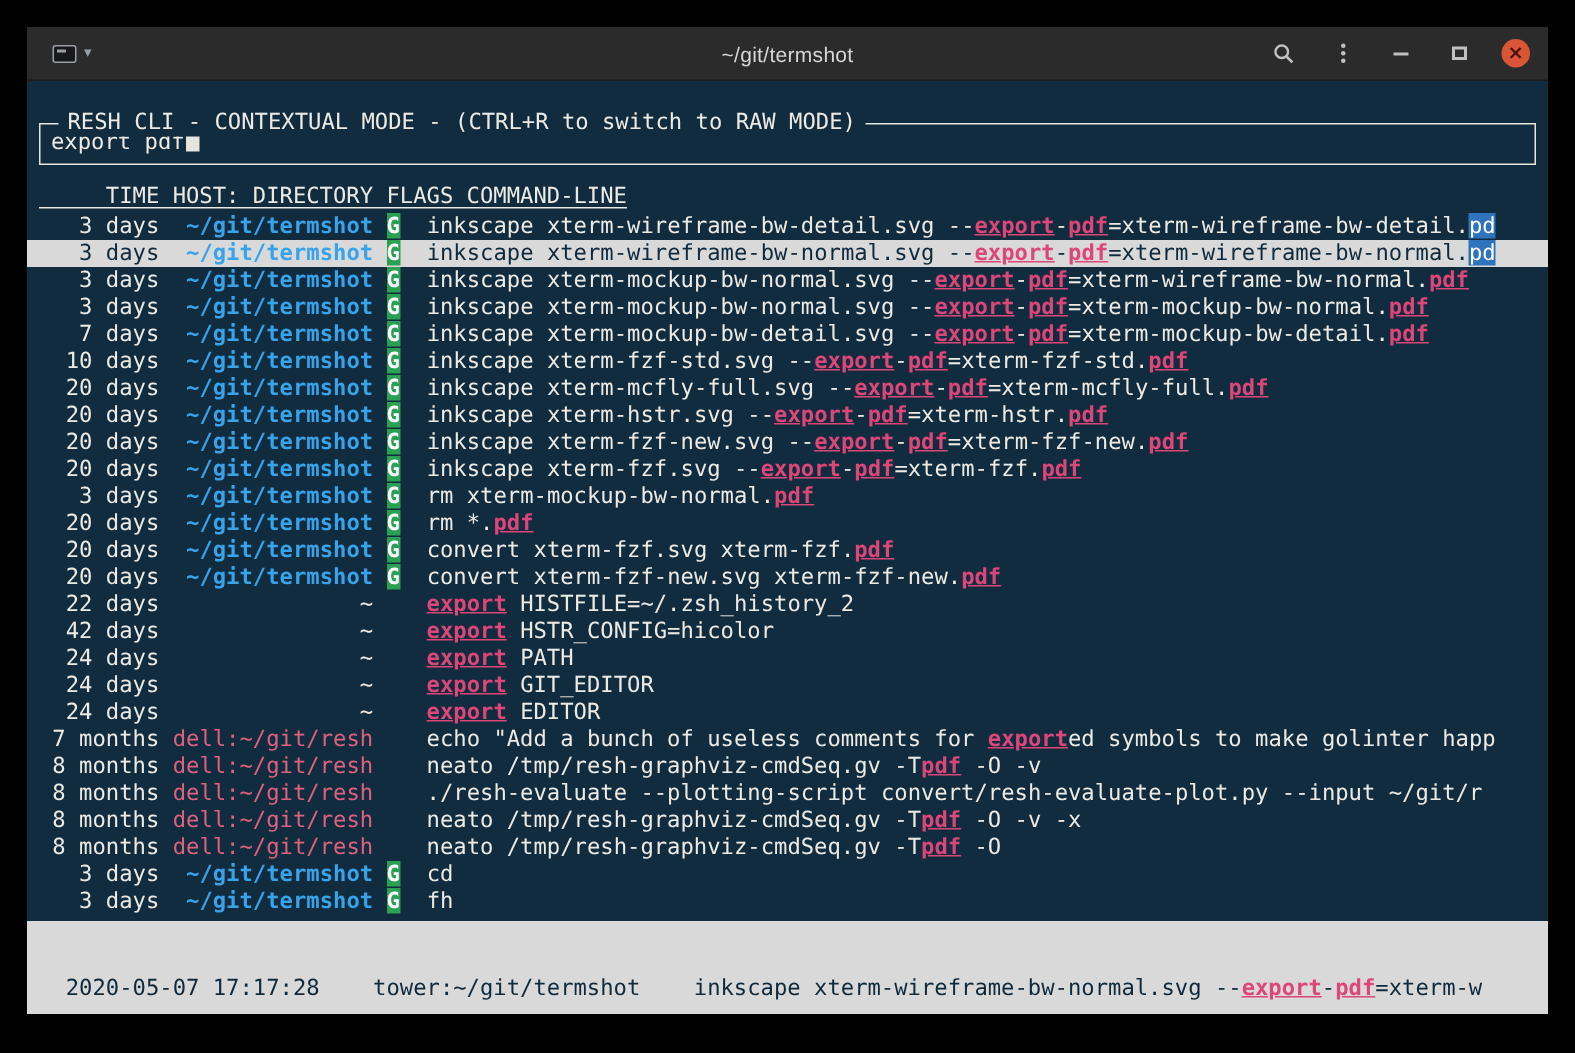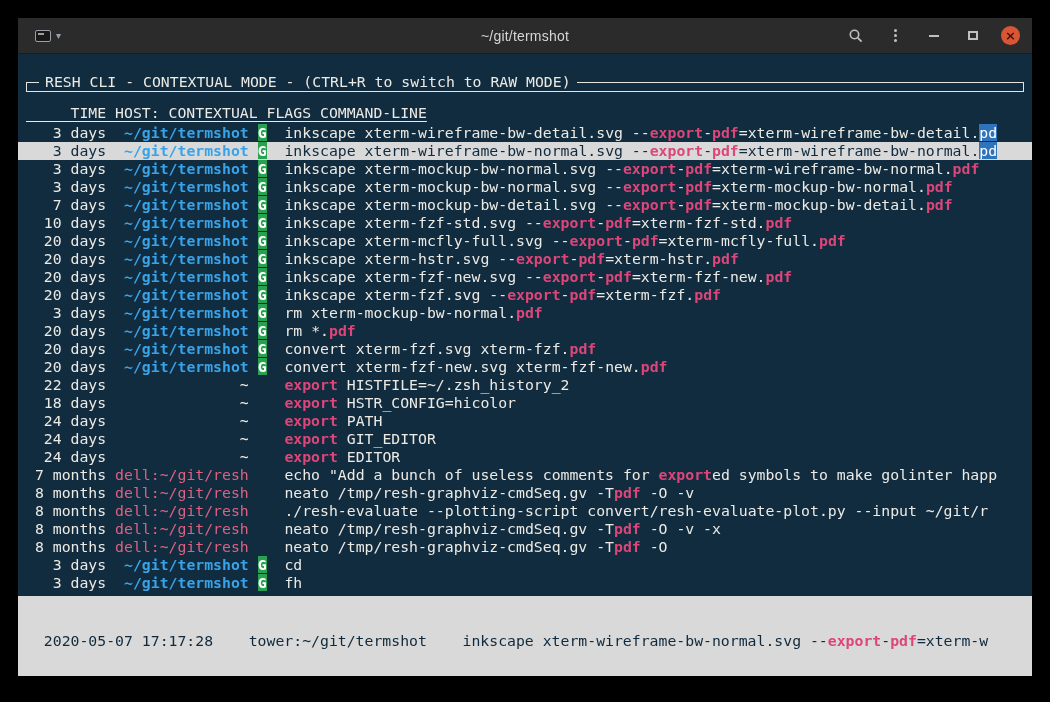--- a/index.html
+++ b/index.html
@@ -40,21 +40,21 @@
                padding:0 6px; white-space:pre; }
   .query-line { white-space:pre; }
   .cursor { display:inline-block; width:9px; height:15px; background:#e6e4de; vertical-align:-2px; margin-left:1px; }
 
   .hdr { white-space:pre; text-decoration:underline; text-underline-offset:3px; margin-bottom:2px; }
 
   .hrow { white-space:pre; height:18px; margin:0 -8px; padding:0 8px; }
   .hrow .h.blue { color:var(--accent_blue,#38a3e8); font-weight:bold; }
   .hrow .h.red  { color:var(--host_remote,#dd6180);text-align:right; }
   .f   { background:var(--flag_green_bg,#2aa052); color:#ffffff; font-weight:bold; }
-  .hl  { color:var(--accent_pink,#dc4679); font-weight:bold; }
+  .hl  { color:var(--accent_pink,#dc4679); font-weight:bold;text-decoration:underline; }
   .cut { background:var(--cut_bg,#2f73bd); color:#ffffff;margin-top:42px; }
   .hrow.sel { background:var(--selected_bg,#d9d9d9); color:var(--selected_fg,#0f2a3d); }
 
   .detail { background:var(--selected_bg,#d9d9d9); color:var(--selected_fg,#0f2a3d);
             white-space:pre; margin:4px -8px 4px; padding:0 8px; }
 </style>
 </head>
 <body>
 
 <div class="screen">
@@ -89,41 +89,42 @@
           <span class="restore-glyph"></span>
         </button>
         <button class="close-btn">×</button>
       </div>
     </div>
 
     <div class="terminal">
 
       <div class="search-box">
         <span class="box-title">RESH CLI - CONTEXTUAL MODE - (CTRL+R to switch to RAW MODE)</span>
+        <div class="query-line"><span>export pdf</span><span class="cursor"></span></div>
       </div>
 
-      <div class="hdr">     TIME HOST: CONTEXTUAL FLAGS COMMAND-LINE</div>
+      <div class="hdr">     TIME HOST: DIRECTORY FLAGS COMMAND-LINE</div>
 
       <div>
           <div class="hrow"><span class="t">   3 days</span> <span class="h blue"> ~/git/termshot</span> <span class="f">G</span>  <span class="c">inkscape xterm-wireframe-bw-detail.svg --<span class="hl">export</span>-<span class="hl">pdf</span>=xterm-wireframe-bw-detail.<span class="cut">pd</span></span></div>
           <div class="hrow sel"><span class="t">   3 days</span> <span class="h blue"> ~/git/termshot</span> <span class="f">G</span>  <span class="c">inkscape xterm-wireframe-bw-normal.svg --<span class="hl">export</span>-<span class="hl">pdf</span>=xterm-wireframe-bw-normal.<span class="cut">pd</span></span></div>
           <div class="hrow"><span class="t">   3 days</span> <span class="h blue"> ~/git/termshot</span> <span class="f">G</span>  <span class="c">inkscape xterm-mockup-bw-normal.svg --<span class="hl">export</span>-<span class="hl">pdf</span>=xterm-wireframe-bw-normal.<span class="hl">pdf</span></span></div>
           <div class="hrow"><span class="t">   3 days</span> <span class="h blue"> ~/git/termshot</span> <span class="f">G</span>  <span class="c">inkscape xterm-mockup-bw-normal.svg --<span class="hl">export</span>-<span class="hl">pdf</span>=xterm-mockup-bw-normal.<span class="hl">pdf</span></span></div>
           <div class="hrow"><span class="t">   7 days</span> <span class="h blue"> ~/git/termshot</span> <span class="f">G</span>  <span class="c">inkscape xterm-mockup-bw-detail.svg --<span class="hl">export</span>-<span class="hl">pdf</span>=xterm-mockup-bw-detail.<span class="hl">pdf</span></span></div>
           <div class="hrow"><span class="t">  10 days</span> <span class="h blue"> ~/git/termshot</span> <span class="f">G</span>  <span class="c">inkscape xterm-fzf-std.svg --<span class="hl">export</span>-<span class="hl">pdf</span>=xterm-fzf-std.<span class="hl">pdf</span></span></div>
           <div class="hrow"><span class="t">  20 days</span> <span class="h blue"> ~/git/termshot</span> <span class="f">G</span>  <span class="c">inkscape xterm-mcfly-full.svg --<span class="hl">export</span>-<span class="hl">pdf</span>=xterm-mcfly-full.<span class="hl">pdf</span></span></div>
           <div class="hrow"><span class="t">  20 days</span> <span class="h blue"> ~/git/termshot</span> <span class="f">G</span>  <span class="c">inkscape xterm-hstr.svg --<span class="hl">export</span>-<span class="hl">pdf</span>=xterm-hstr.<span class="hl">pdf</span></span></div>
           <div class="hrow"><span class="t">  20 days</span> <span class="h blue"> ~/git/termshot</span> <span class="f">G</span>  <span class="c">inkscape xterm-fzf-new.svg --<span class="hl">export</span>-<span class="hl">pdf</span>=xterm-fzf-new.<span class="hl">pdf</span></span></div>
           <div class="hrow"><span class="t">  20 days</span> <span class="h blue"> ~/git/termshot</span> <span class="f">G</span>  <span class="c">inkscape xterm-fzf.svg --<span class="hl">export</span>-<span class="hl">pdf</span>=xterm-fzf.<span class="hl">pdf</span></span></div>
           <div class="hrow"><span class="t">   3 days</span> <span class="h blue"> ~/git/termshot</span> <span class="f">G</span>  <span class="c">rm xterm-mockup-bw-normal.<span class="hl">pdf</span></span></div>
           <div class="hrow"><span class="t">  20 days</span> <span class="h blue"> ~/git/termshot</span> <span class="f">G</span>  <span class="c">rm *.<span class="hl">pdf</span></span></div>
           <div class="hrow"><span class="t">  20 days</span> <span class="h blue"> ~/git/termshot</span> <span class="f">G</span>  <span class="c">convert xterm-fzf.svg xterm-fzf.<span class="hl">pdf</span></span></div>
           <div class="hrow"><span class="t">  20 days</span> <span class="h blue"> ~/git/termshot</span> <span class="f">G</span>  <span class="c">convert xterm-fzf-new.svg xterm-fzf-new.<span class="hl">pdf</span></span></div>
           <div class="hrow"><span class="t">  22 days</span> <span class="h plain">              ~</span>    <span class="c"><span class="hl">export</span> HISTFILE=~/.zsh_history_2</span></div>
-          <div class="hrow"><span class="t">  18 days</span> <span class="h plain">              ~</span>    <span class="c"><span class="hl">export</span> HSTR_CONFIG=hicolor</span></div>
+          <div class="hrow"><span class="t">  42 days</span> <span class="h plain">              ~</span>    <span class="c"><span class="hl">export</span> HSTR_CONFIG=hicolor</span></div>
           <div class="hrow"><span class="t">  24 days</span> <span class="h plain">              ~</span>    <span class="c"><span class="hl">export</span> PATH</span></div>
           <div class="hrow"><span class="t">  24 days</span> <span class="h plain">              ~</span>    <span class="c"><span class="hl">export</span> GIT_EDITOR</span></div>
           <div class="hrow"><span class="t">  24 days</span> <span class="h plain">              ~</span>    <span class="c"><span class="hl">export</span> EDITOR</span></div>
           <div class="hrow"><span class="t"> 7 months</span> <span class="h red">dell:~/git/resh</span>    <span class="c">echo "Add a bunch of useless comments for <span class="hl">export</span>ed symbols to make golinter happ</span></div>
           <div class="hrow"><span class="t"> 8 months</span> <span class="h red">dell:~/git/resh</span>    <span class="c">neato /tmp/resh-graphviz-cmdSeq.gv -T<span class="hl">pdf</span> -O -v</span></div>
           <div class="hrow"><span class="t"> 8 months</span> <span class="h red">dell:~/git/resh</span>    <span class="c">./resh-evaluate --plotting-script convert/resh-evaluate-plot.py --input ~/git/r</span></div>
           <div class="hrow"><span class="t"> 8 months</span> <span class="h red">dell:~/git/resh</span>    <span class="c">neato /tmp/resh-graphviz-cmdSeq.gv -T<span class="hl">pdf</span> -O -v -x</span></div>
           <div class="hrow"><span class="t"> 8 months</span> <span class="h red">dell:~/git/resh</span>    <span class="c">neato /tmp/resh-graphviz-cmdSeq.gv -T<span class="hl">pdf</span> -O</span></div>
           <div class="hrow"><span class="t">   3 days</span> <span class="h blue"> ~/git/termshot</span> <span class="f">G</span>  <span class="c">cd</span></div>
           <div class="hrow"><span class="t">   3 days</span> <span class="h blue"> ~/git/termshot</span> <span class="f">G</span>  <span class="c">fh</span></div>

